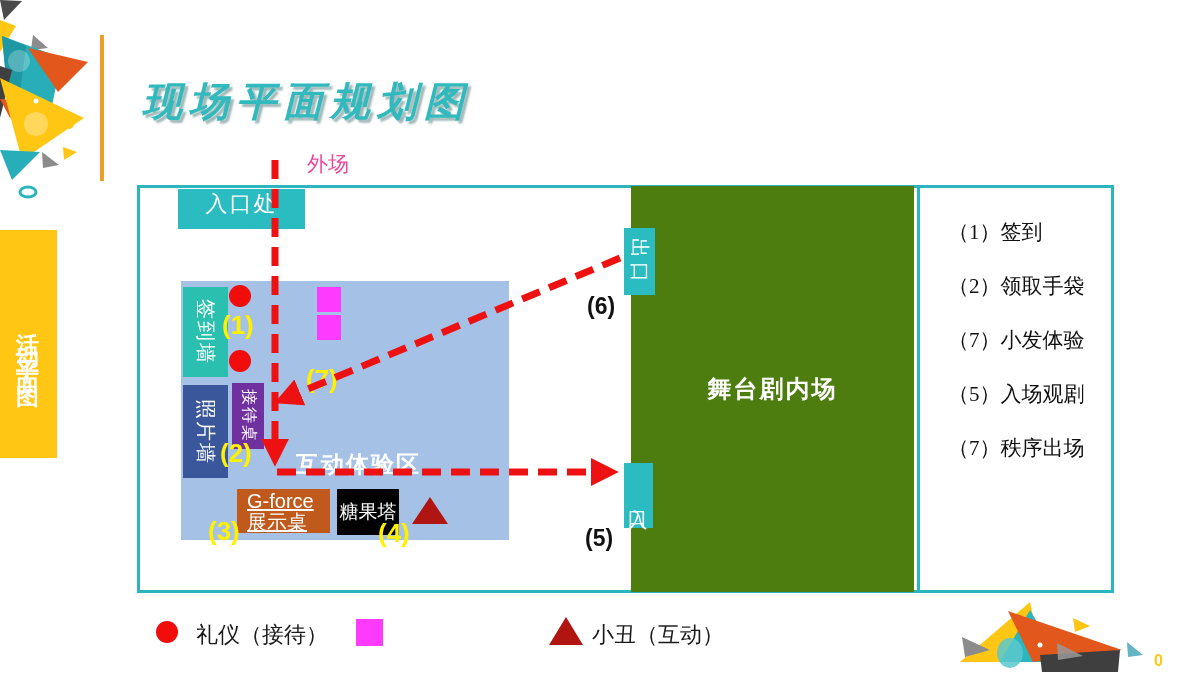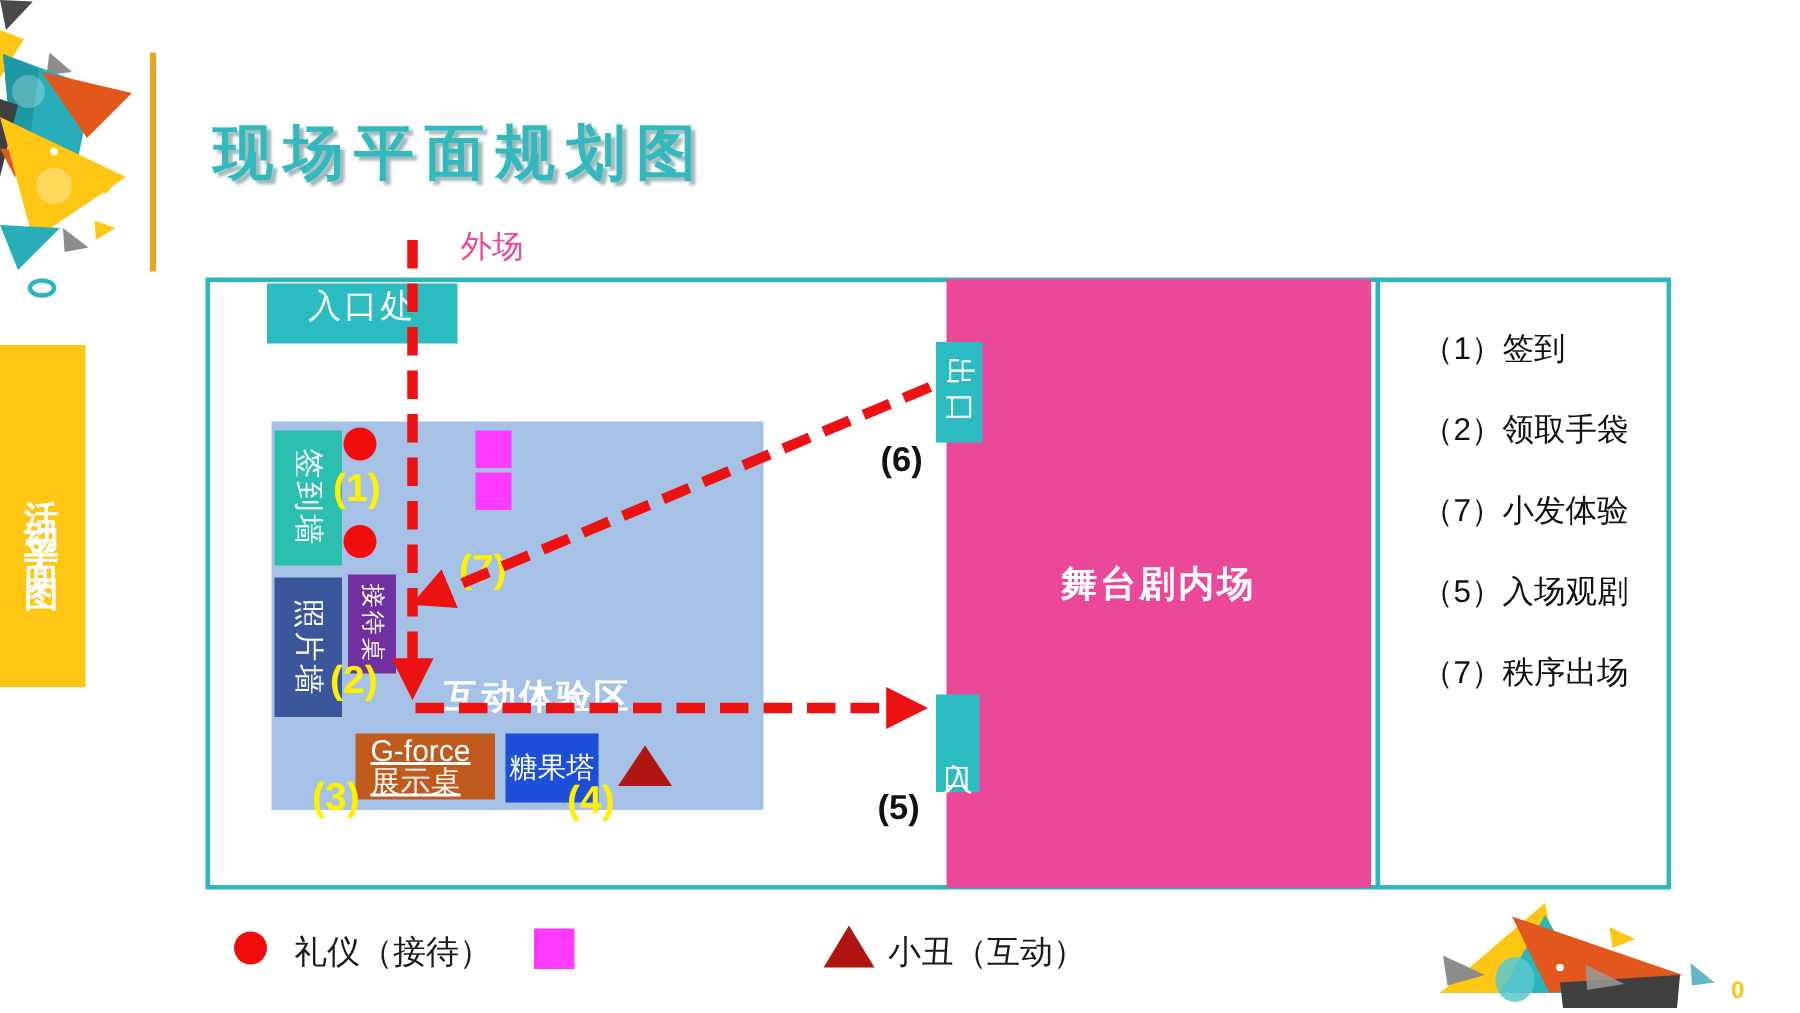--- a/index.html
+++ b/index.html
@@ -5,49 +5,49 @@
   * { margin:0; padding:0; box-sizing:border-box; }
   html,body { background:#ffffff; }
   #slide {
     position:relative; width:1200px; height:675px; background:#ffffff;
     font-family:"Liberation Sans", sans-serif; overflow:hidden;
   }
   .abs { position:absolute; }
 
   
   #title {
-    left:142px; top:74px; font-size:40px; font-weight:bold; 
+    left:142px; top:74px; font-size:40px; font-weight:bold; font-style:italic;
     color:#31B9BE; letter-spacing:7px; font-family:"DejaVu Serif", serif;
     text-shadow:3px 3px 2px rgba(130,160,160,0.75);
   }
   #outside-label { left:307px; top:150px; font-size:21px; color:#ec4899; }
 
   
   #sidebar-tab {
     left:0; top:230px; width:57px; height:228px; background:#FFC613;
     display:flex; align-items:center; justify-content:center;
   }
   #sidebar-tab span {
     writing-mode:vertical-rl; text-orientation:upright; letter-spacing:13px;
     color:#fff; font-size:23px; font-weight:bold; padding-top:6px;
   }
   #orange-line { left:100px; top:35px; width:4px; height:146px; background:#EE9F27; }
 
   
   #plan-box { left:137px; top:185px; width:977px; height:408px; border:3px solid #2BB6BD; background:#fff; }
   #stage {
-    left:631px; top:186px; width:283px; height:406px; background:#ec4899;
+    left:631px; top:186px; width:283px; height:406px; background:#4d7c0f;
     display:flex; align-items:center; justify-content:center;
     color:#fff; font-size:24px; font-weight:bold; letter-spacing:2px; z-index:1;
   }
   #list-divider { left:917px; top:186px; width:3px; height:406px; background:#2BB6BD; z-index:2; }
 
   
   #steps { left:948px; top:205px; width:160px; }
-  .step { height:54px; display:flex; align-items:center; font-size:21px; color:#111; }
+  .step { height:54px; display:flex; align-items:center; font-size:21px; color:#111;font-family:Liberation Serif, serif; }
 
   
   #entrance-area {
     left:178px; top:189px; width:127px; height:40px; background:#2BBCC2; z-index:1;
     display:flex; align-items:flex-start; justify-content:center;
     color:#fff; font-size:22px; letter-spacing:2px;
   }
 
   
   #blue-zone { left:181px; top:281px; width:328px; height:259px; background:#A5C2E6; z-index:1; }
@@ -59,21 +59,21 @@
   .vbox span { writing-mode:vertical-rl; text-orientation:sideways; letter-spacing:2px; }
   #signin-wall   { left:183px; top:287px; width:45px; height:90px; background:#2BBFAF; font-size:20px; }
   #photo-wall    { left:183px; top:385px; width:45px; height:93px; background:#3A579B; font-size:20px; }
   #reception-desk{ left:232px; top:383px; width:32px; height:66px; background:#7030A0; font-size:16px; }
 
   #gforce-table {
     left:237px; top:489px; width:93px; height:44px; background:#C05A1C; z-index:3;
     color:#fff; font-size:20px; line-height:21px; padding:2px 0 0 10px;text-decoration:underline;
   }
   #candy-tower {
-    left:337px; top:489px; width:62px; height:46px; background:#1d4ed8; z-index:3;
+    left:337px; top:489px; width:62px; height:46px; background:#000000; z-index:3;
     display:flex; align-items:center; justify-content:center; color:#fff; font-size:19px;
   }
 
   
   #exit-door {
     left:624px; top:228px; width:31px; height:67px; background:#2BBCC2; z-index:6;
     display:flex; align-items:center; justify-content:center; color:#fff; font-size:20px;
   }
   #exit-door span { writing-mode:vertical-rl; text-orientation:sideways; letter-spacing:4px; }
   #entry-door {

